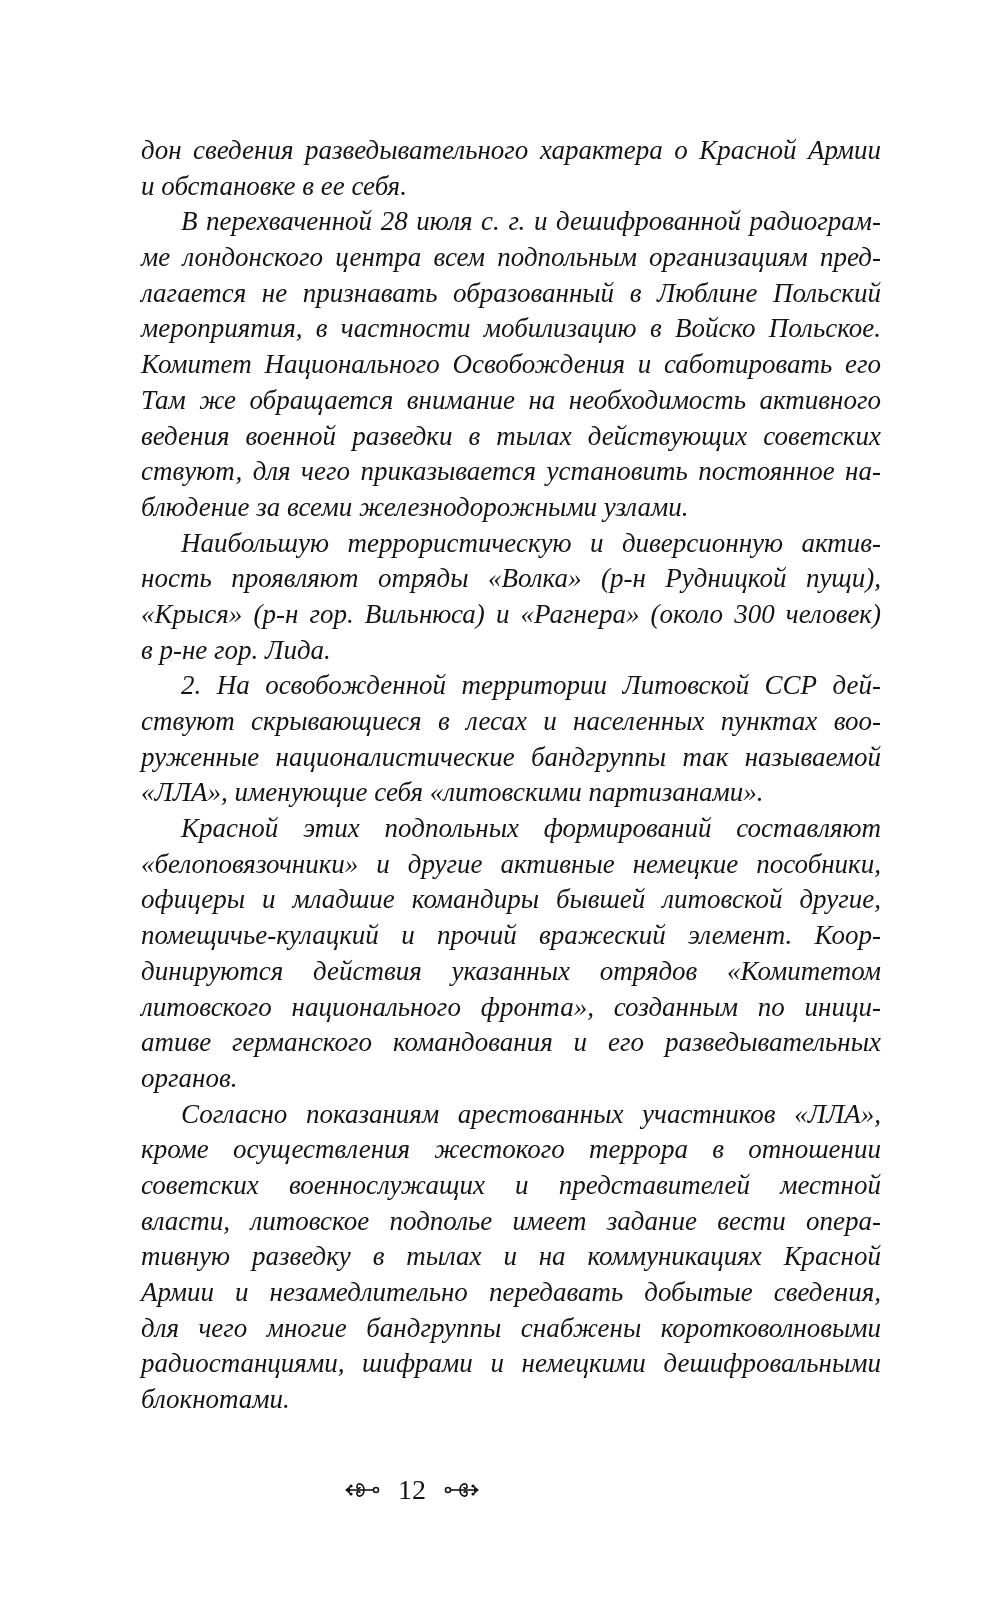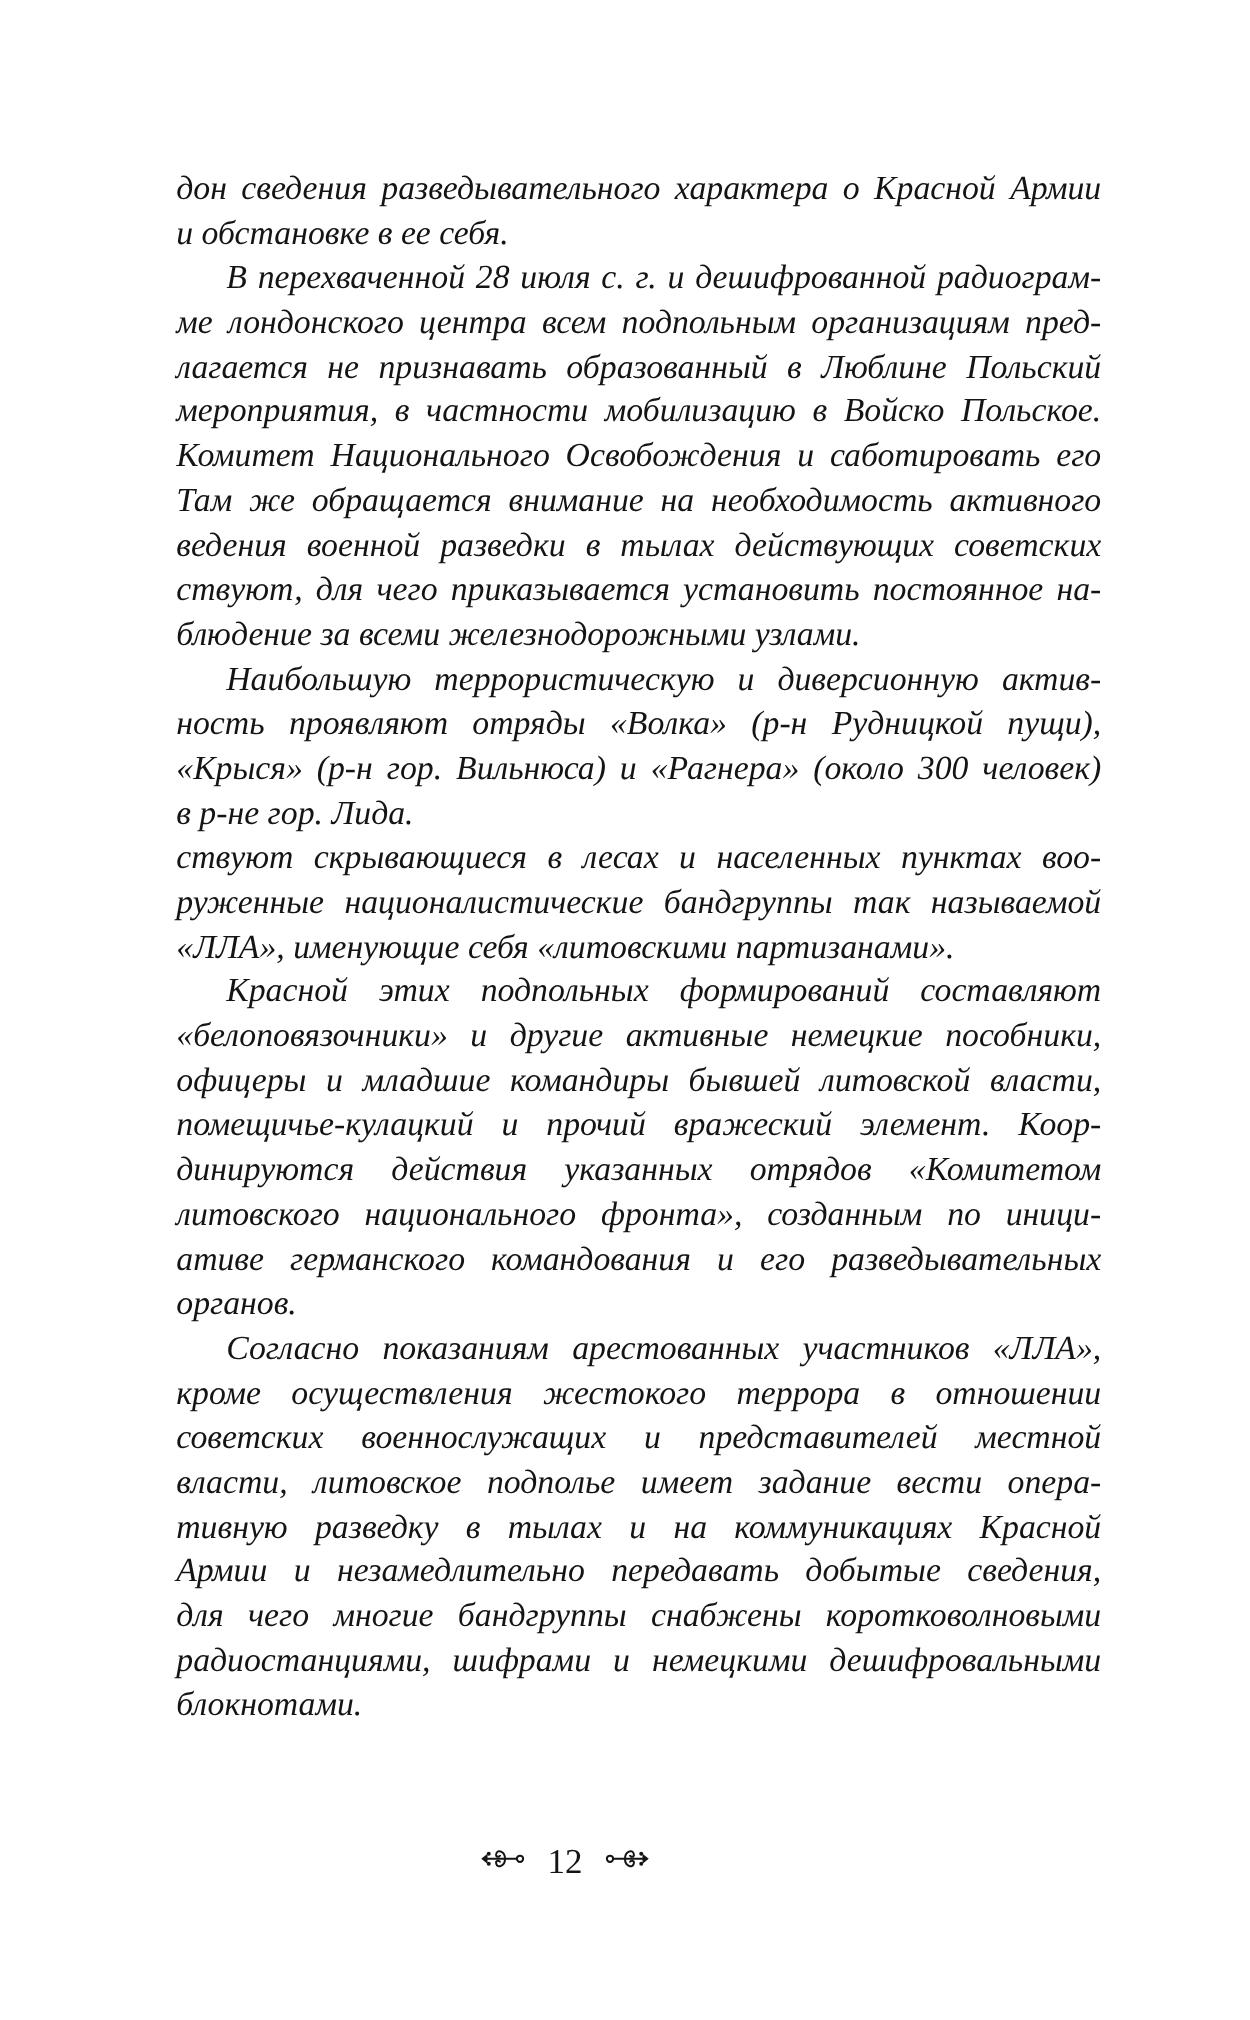--- a/index.html
+++ b/index.html
@@ -37,26 +37,25 @@
     .line.indent {
       padding-left: 40px;
     }
     .footer {
       position: absolute;
       left: 0;
       width: 824px;
       top: 1474px;
       display: flex;
       justify-content: center;
-      align-items: flex-start;
+      align-items: center;
       gap: 18px;
       font-family: "Liberation Serif", "DejaVu Serif", serif;
       font-size: 28px;
       color: #141414;
-      padding-left: 40px;
     }
     .ornament svg {
       display: block;
     }
   </style>
 </head>
 <body>
 
 <div class="page-body">
 
@@ -78,29 +77,30 @@
   </div>
 
   <div>
     <span class="line indent">Наибольшую террористическую и диверсионную актив-</span>
     <span class="line">ность проявляют отряды «Волка» (р-н Рудницкой пущи),</span>
     <span class="line">«Крыся» (р-н гор. Вильнюса) и «Рагнера» (около 300 человек)</span>
     <span class="line last">в р-не гор. Лида.</span>
   </div>
 
   <div>
+    <span class="line indent">2. На освобожденной территории Литовской ССР дей-</span>
     <span class="line">ствуют скрывающиеся в лесах и населенных пунктах воо-</span>
     <span class="line">руженные националистические бандгруппы так называемой</span>
     <span class="line last">«ЛЛА», именующие себя «литовскими партизанами».</span>
   </div>
 
   <div>
     <span class="line indent">Красной этих подпольных формирований составляют</span>
     <span class="line">«белоповязочники» и другие активные немецкие пособники,</span>
-    <span class="line">офицеры и младшие командиры бывшей литовской власти,</span>
+    <span class="line">офицеры и младшие командиры бывшей литовской другие,</span>
     <span class="line">помещичье-кулацкий и прочий вражеский элемент. Коор-</span>
     <span class="line">динируются действия указанных отрядов «Комитетом</span>
     <span class="line">литовского национального фронта», созданным по иници-</span>
     <span class="line">ативе германского командования и его разведывательных</span>
     <span class="line last">органов.</span>
   </div>
 
   <div>
     <span class="line indent">Согласно показаниям арестованных участников «ЛЛА»,</span>
     <span class="line">кроме осуществления жестокого террора в отношении</span>

